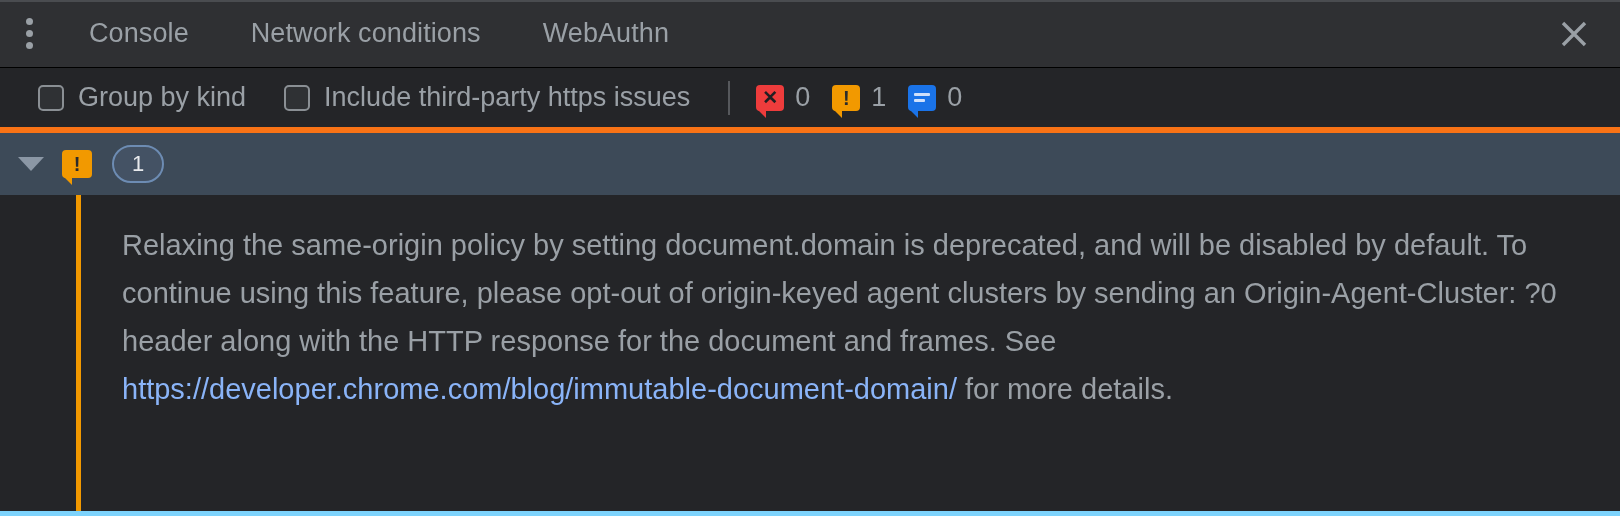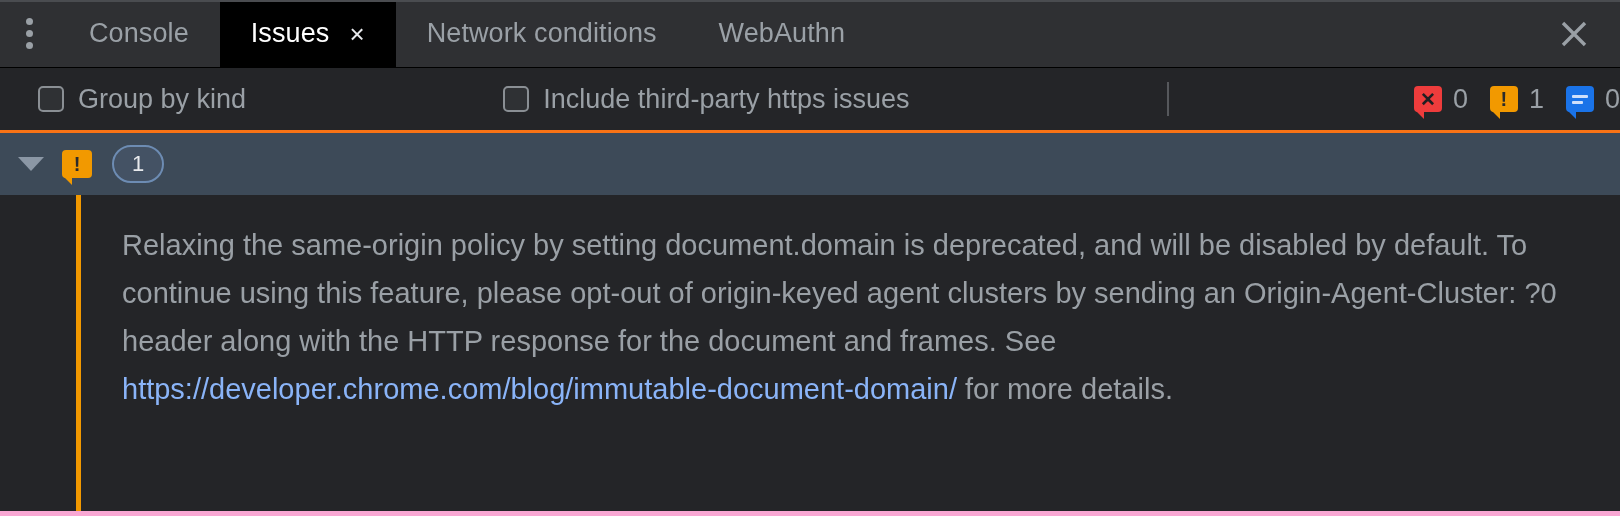--- a/index.html
+++ b/index.html
@@ -9,21 +9,21 @@
     height: 516px;
     background: #242528;
     font-family: "Liberation Sans", sans-serif;
     overflow: hidden;
   }
 
   #app {
     width: 1620px;
     height: 516px;
     position: relative;
-    background: #f9a8d4;
+    background: #7dd3fc;
     display: flex;
     flex-direction: column;
   }
 
   
   .tabbar {
     height: 68px;
     min-height: 68px;
     background: #2f3033;
     display: flex;
@@ -96,22 +96,23 @@
   }
   .tabbar-close svg { display:block; }
 
   
   .toolbar {
     height: 65px;
     min-height: 65px;
     background: #242528;
     display: flex;
     align-items: center;
-    justify-content: space-between;
-    border-bottom: 3px solid #f97316;
+    justify-content: flex-start;
+    padding-right: 22px;
+    border-bottom: 6px solid #f97316;
   }
 
   .cb-item {
     display: flex;
     align-items: center;
     gap: 14px;
     margin-left: 38px;
     cursor: pointer;
     user-select: none;
   }
@@ -285,24 +286,20 @@
       <span class="dots">
         <i></i>
           <i></i>
           <i></i>
       </span>
     </div>
 
     <div class="tabs">
       <div class="tab">
         <span>Console</span>
-      </div>
-      <div class="tab active">
-        <span>Issues</span>
-        <span class="close-x">×</span>
       </div>
       <div class="tab">
         <span>Network conditions</span>
       </div>
       <div class="tab">
         <span>WebAuthn</span>
       </div>
     </div>
 
     <div class="tabbar-close">

